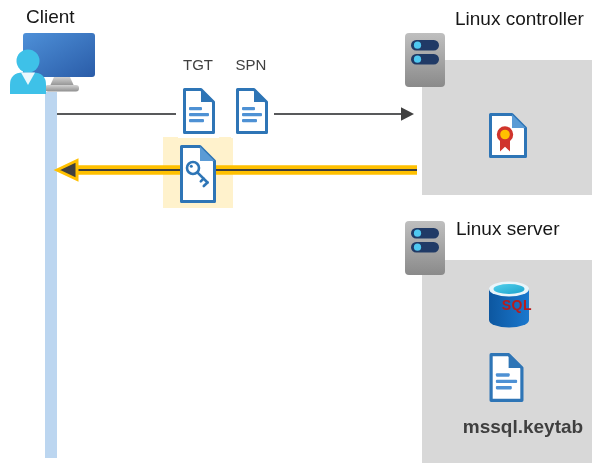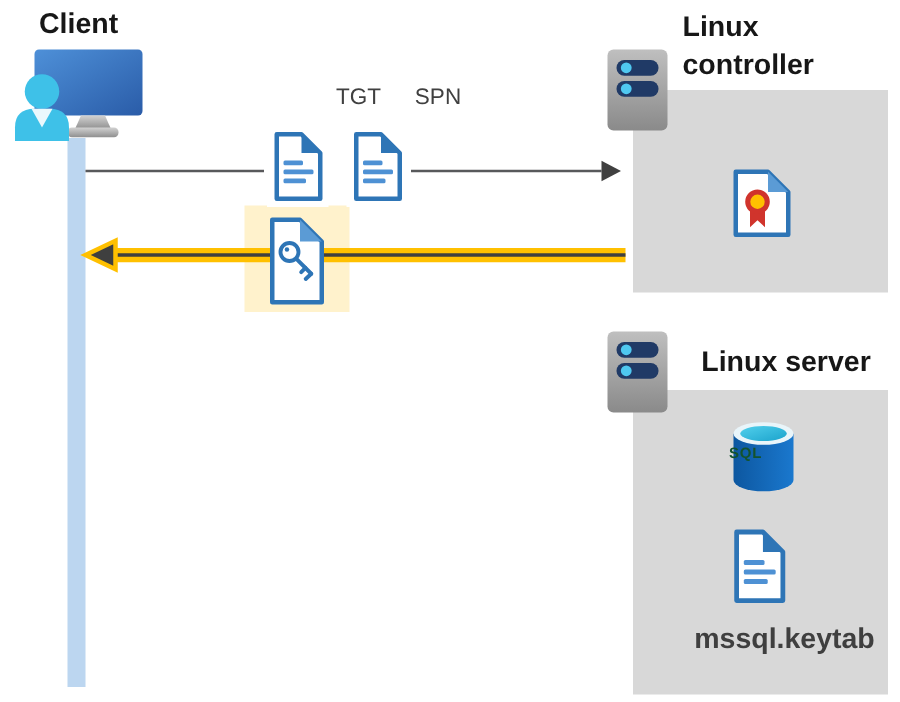--- a/index.html
+++ b/index.html
@@ -1,31 +1,31 @@
 <!DOCTYPE html>
 <html><head>
 <meta charset="utf-8">
 <style>
   html,body{margin:0;padding:0;background:#fff;}
   #stage{
     position:relative;width:600px;height:468px;background:#ffffff;overflow:hidden;
     font-family:"Liberation Sans","DejaVu Sans",sans-serif;
   }
   .abs{position:absolute;}
-  .title{font-size:19px;font-weight:bold;color:#171717;line-height:25px;}
-  .small-label{font-size:15px;color:#404040;text-align:center;margin-left:41px;}
+  .title{font-size:19px;font-weight:normal;color:#171717;line-height:25px;}
+  .small-label{font-size:15px;color:#404040;text-align:center;}
   .panel{background:#d8d8d8;}
   .lifeline{background:#bcd6f0;}
   .highlight{background:#fff2cc;}
   .icon-wrap{display:block;}
   .white-pad{background:#ffffff;}
   .keytab{font-size:19px;color:#3f3f3f;text-align:center;}
   .sql-text{
-    position:absolute;left:0;right:0;top:17px;text-align:left;
-    color:#14532d;font-size:10px;font-weight:bold;letter-spacing:.5px;
+    position:absolute;left:0;right:0;top:17px;text-align:right;
+    color:#b91c1c;font-size:14px;font-weight:bold;letter-spacing:.5px;
   }
   svg{display:block;}
 </style>
 </head>
 <body>
 
 <div id="stage">
 
   <div class="abs lifeline" style="left:45px;top:92px;width:12px;height:366px;"></div>
 
@@ -174,17 +174,17 @@
   </div>
 
   <div class="abs title" style="left:26px;top:4px;">Client</div>
 
   <div class="abs small-label" style="left:178px;top:56px;width:40px;">TGT</div>
 
   <div class="abs small-label" style="left:231px;top:56px;width:40px;text-align:center;">SPN</div>
 
   <div class="abs title" style="left:455px;top:6px;width:130px;">Linux controller</div>
 
-  <div class="abs title" style="left:456px;top:229px;width:136px;text-align:center;">Linux server</div>
+  <div class="abs title" style="left:456px;top:216px;width:136px;">Linux server</div>
 
   <div class="abs keytab" style="left:422px;top:416px;width:202px;font-weight:bold;">mssql.keytab</div>
 
 </div>
 
 </body></html>

